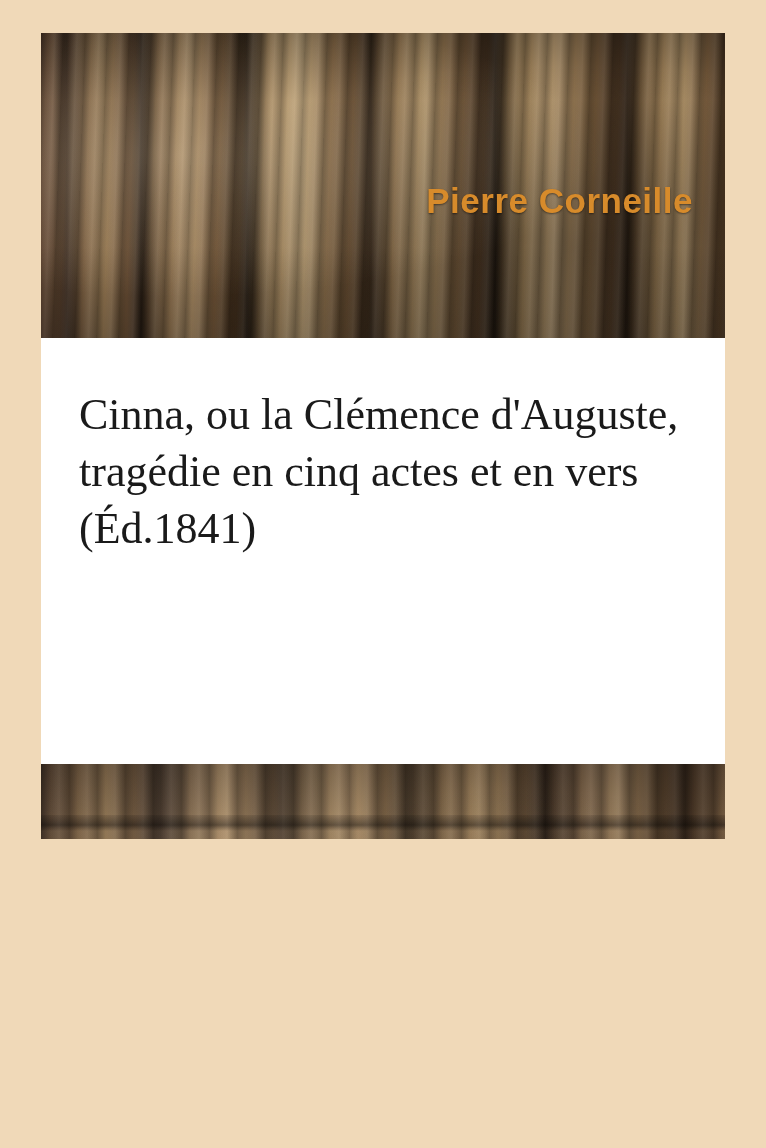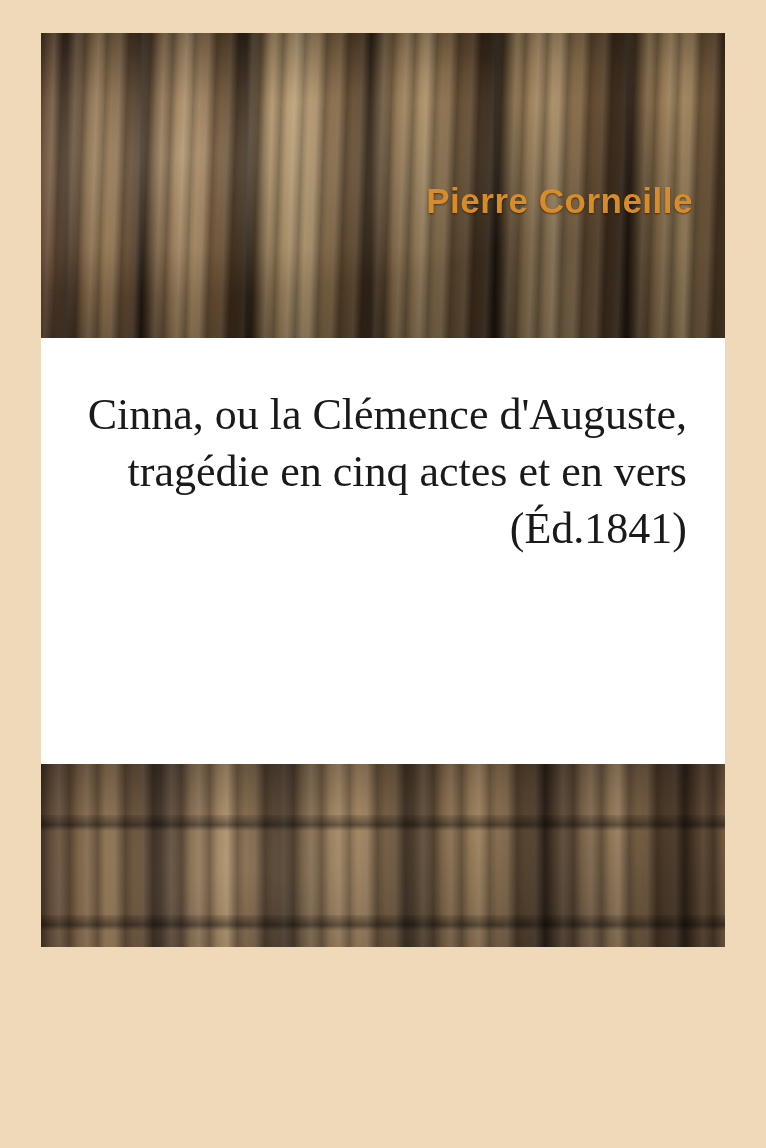--- a/index.html
+++ b/index.html
@@ -21,21 +21,21 @@
     background: #f0d9b8;
     box-sizing: border-box;
   }
 
   
   .cover {
     position: absolute;
     left: 41px;
     top: 33px;
     width: 684px;
-    height: 914px;
+    height: 806px;
     background: #0f172a;
     overflow: hidden;
   }
 
   
   .photo {
     position: absolute;
     left: 0;
     width: 100%;
     overflow: hidden;
@@ -120,21 +120,21 @@
   }
   .title {
     position: absolute;
     left: 38px;
     right: 38px;
     top: 48px;
     font-family: "Liberation Serif", serif;
     font-size: 44px;
     line-height: 1.30;
     color: #1a1a1a;
-    text-align: right;
+    text-align: left;
   }
 
   
   .logos {
     position: absolute;
     left: 0;
     bottom: 28px;
     width: 100%;
     height: 60px;
     display: flex;

